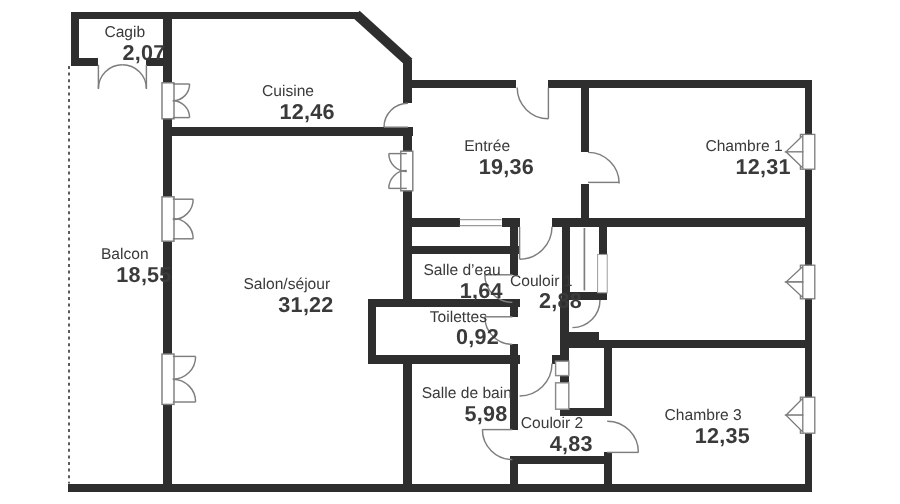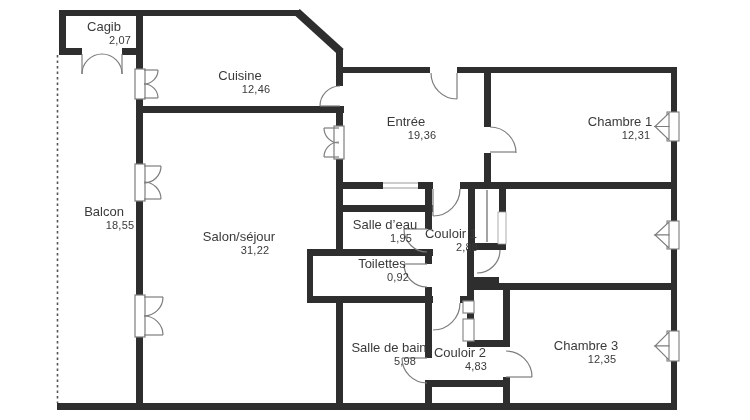--- a/index.html
+++ b/index.html
@@ -2,33 +2,33 @@
 <html><head>
 <meta charset="utf-8">
 <style>
   html,body{margin:0;padding:0;background:#fff;}
   .canvas{position:relative;width:712px;height:420px;background:#ffffff;overflow:hidden;
           font-family:"Liberation Sans",sans-serif;}
   .plan-svg{position:absolute;left:0;top:0;}
   .room-label{position:absolute;transform:translateX(-50%);text-align:center;
               color:#3a3a3a;line-height:1.16;white-space:nowrap;z-index:5;}
   .room-name{display:block;font-size:13px;font-weight:400;}
-  .room-area{display:block;font-size:11px;font-weight:400;letter-spacing:.2px;margin-left:32px;}
+  .room-area{display:block;font-size:18px;font-weight:700;letter-spacing:.2px;margin-left:32px;}
   
   .lbl-cagib{left:104px;top:19px;}
   .lbl-cuisine{left:240px;top:68px;}
   .lbl-balcon{left:104px;top:204px;}
   .lbl-salon{left:239px;top:229px;}
   .lbl-entree{left:406px;top:114px;}
   .lbl-chambre1{left:620px;top:114px;}
   .lbl-salledeau{left:385px;top:217px;}
   .lbl-couloir1{left:451px;top:226px;}
   .lbl-toilettes{left:382px;top:256px;}
   .lbl-chambre2{left:586px;top:227px;}
-  .lbl-salledebain{left:389px;top:340px;}
+  .lbl-salledebain{left:389px;top:320px;}
   .lbl-couloir2{left:460px;top:345px;}
   .lbl-chambre3{left:586px;top:338px;}
 </style>
 </head>
 <body>
 
 <div class="canvas">
 
   <svg class="plan-svg" width="750" height="420" viewBox="0 0 750 420">
 
@@ -237,21 +237,21 @@
   <div class="room-label lbl-entree">
     <span class="room-name">Entrée</span>
     <span class="room-area">19,36</span>
   </div>
   <div class="room-label lbl-chambre1">
     <span class="room-name">Chambre 1</span>
     <span class="room-area">12,31</span>
   </div>
   <div class="room-label lbl-salledeau">
     <span class="room-name">Salle d’eau</span>
-    <span class="room-area">1,95</span>
+    <span class="room-area">1,64</span>
   </div>
   <div class="room-label lbl-couloir1">
     <span class="room-name">Couloir 1</span>
     <span class="room-area">2,88</span>
   </div>
   <div class="room-label lbl-toilettes">
     <span class="room-name">Toilettes</span>
     <span class="room-area">0,92</span>
   </div>
   <div class="room-label lbl-salledebain">

